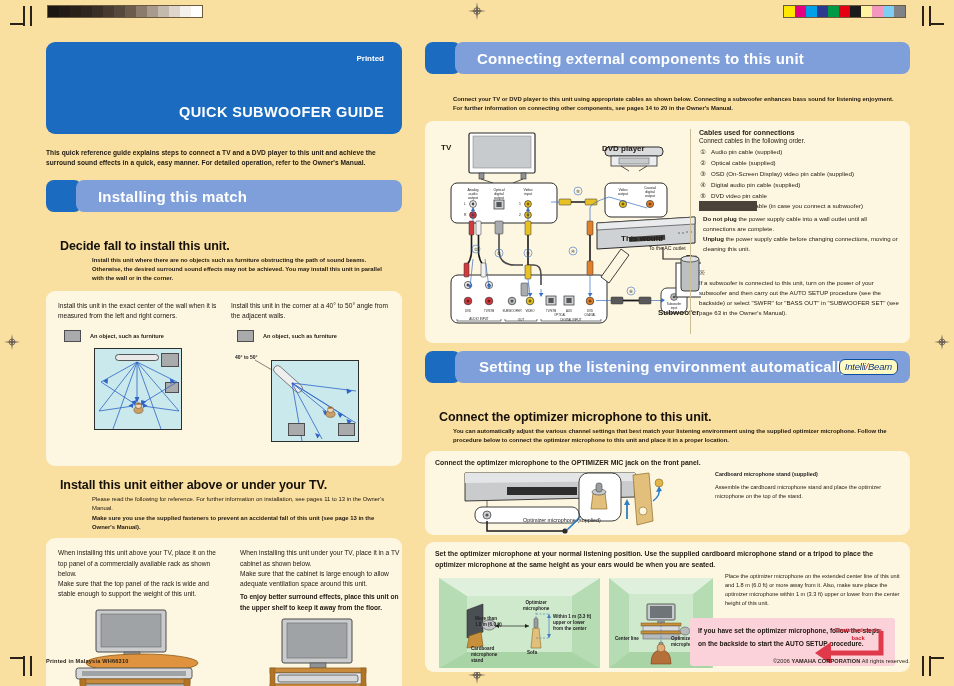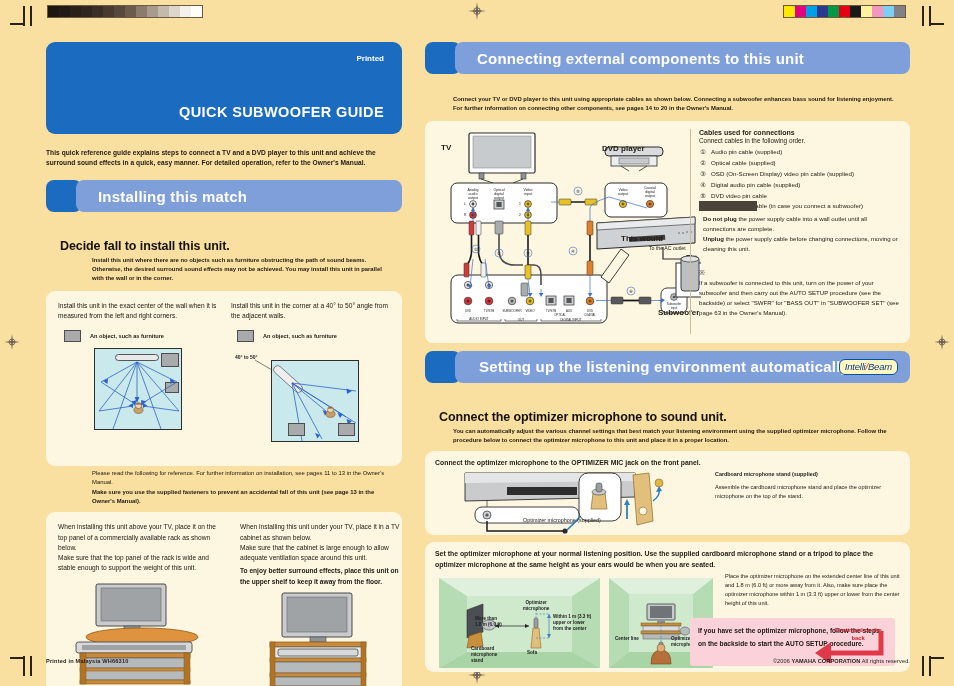--- a/index.html
+++ b/index.html
@@ -373,20 +373,21 @@
                   <circle cx="6.5" cy="4.6" r="3" fill="#f0d7b4" stroke="#6b4a21" stroke-width="0.5"></circle>
                   <path d="M3.6 3.6 Q6.5 0.6 9.4 3.6" fill="#7b5226"></path>
                 </svg>
               </span>
             </div>
           </div>
         </div>
       </div>
     </div>
 
+    <div class="sub-h" style="margin-top:12px;">Install this unit either above or under your TV.</div>
     <div class="sub-p" style="font-weight:normal;">Please read the following for reference. For further information on installation, see pages 11 to 13 in the Owner's Manual.</div>
     <div class="sub-p" style="margin-top:1px;">Make sure you use the supplied fasteners to prevent an accidental fall of this unit (see page 13 in the Owner's Manual).</div>
 
     <div class="card" style="height:185px;margin-top:7px;">
       <div class="two-col">
         <div>
           <div class="body-txt" style="white-space:pre-line;">When installing this unit above your TV, place it on the top panel of a commercially available rack as shown below.
 Make sure that the top panel of the rack is wide and stable enough to support the weight of this unit.</div>
           <div class="tv-illus">
             <svg width="168" height="110" viewBox="0 0 168 110">
@@ -695,21 +696,21 @@
     </div>
 
     <div class="sec-head" style="margin-top:8px;">
       <div class="tab"></div>
       <div class="bar wide">
         <span>Setting up the listening environment automatically</span>
         <span class="beam-badge"><span>Intelli</span><span class="slash">/</span><span>Beam</span></span>
       </div>
     </div>
 
-    <div class="sub-h">Connect the optimizer microphone to sound unit.</div>
+    <div class="sub-h">Connect the optimizer microphone to this unit.</div>
     <div class="sub-p" style="margin-left:28px;">You can automatically adjust the various channel settings that best match your listening environment using the supplied optimizer microphone. Follow the procedure below to connect the optimizer microphone to this unit and place it in a proper location.</div>
 
     <div class="mic-card">
       <div class="mic-instr">Connect the optimizer microphone to the OPTIMIZER MIC jack on the front panel.</div>
       <div style="position:relative;height:62px;">
         <svg width="250" height="66" viewBox="0 0 250 66" style="position:absolute;left:20px;top:2px;">
 
           <path d="M10 2 L180 2 L180 26 L10 30 Z" fill="#c9cbcd" stroke="#2b2b2b" stroke-width="0.9"></path>
           <path d="M10 2 L180 2 L180 10 L10 12 Z" fill="#e3e5e6"></path>
           <rect x="52" y="16" width="70" height="8" fill="#2d2d2d"></rect>

